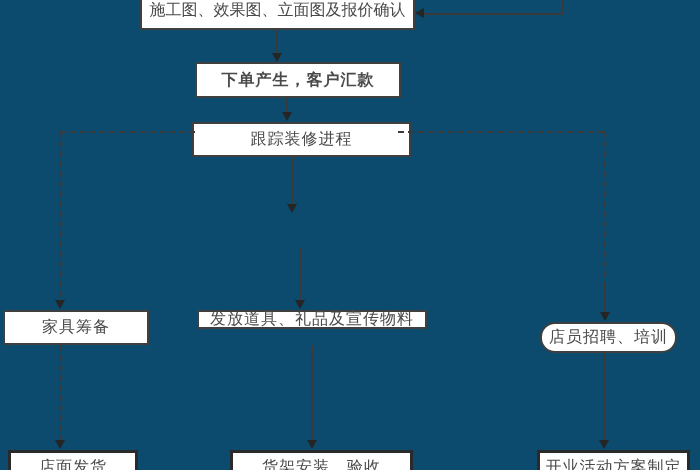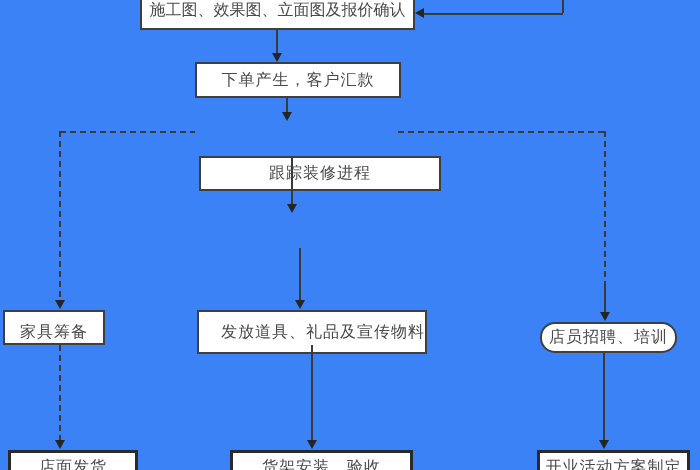--- a/index.html
+++ b/index.html
@@ -1,44 +1,44 @@
 <!DOCTYPE html>
 <html><head>
 <meta charset="utf-8">
 <style>
   html, body { margin: 0; padding: 0; background: #ffffff; }
   #canvas {
     position: relative;
     width: 700px;
     height: 470px;
     overflow: hidden;
-    background: #3b82f6;
+    background: #0c4a6e;
     font-family: "DejaVu Serif", "Liberation Serif", serif;
   }
   
   .node {
     position: absolute;
     box-sizing: border-box;
     background: #ffffff;
     border: 2px solid #3f3f3f;
     display: flex;
     align-items: center;
     justify-content: center;
     color: #4a4a4a;
     font-size: 16px;
     letter-spacing: 1px;
     white-space: nowrap;
   }
   .node.heavy { border-width: 3px; border-color: #2a2a2a; }
   #n-confirm        { left: 140px; top: -10px; width: 275px; height: 40px; letter-spacing: 0; }
-  #n-order          { left: 195px; top:  62px; width: 206px; height: 36px; }
-  #n-track          { left: 199px; top: 122px; width: 242px; height: 35px; margin-top: 34px; }
+  #n-order          { left: 195px; top:  62px; width: 206px; height: 36px; font-weight: bold; }
+  #n-track          { left: 192px; top: 122px; width: 219px; height: 35px; }
   #n-image_prep     { left: 208px; top: 214px; width: 208px; height: 34px; }
-  #n-furniture_prep { left:   3px; top: 310px; width: 102px; height: 35px; align-items: flex-end; }
-  #n-distribute     { left: 197px; top: 310px; width: 230px; height: 44px; justify-content: flex-end; }
+  #n-furniture_prep { left:   3px; top: 310px; width: 146px; height: 35px; }
+  #n-distribute     { left: 197px; top: 310px; width: 230px; height: 19px; }
   #n-staff_recruit  { left: 540px; top: 322px; width: 137px; height: 31px; border-radius: 15px; }
   #n-store_ship     { left:   8px; top: 450px; width: 130px; height: 34px; }
   #n-shelf_install  { left: 230px; top: 450px; width: 183px; height: 34px; }
   #n-opening_plan   { left: 537px; top: 450px; width: 153px; height: 34px; }
 
   
   .vline { position: absolute; width: 2px; background: #3a3a3a; }
   .hline { position: absolute; height: 2px; background: #3a3a3a; }
   .vdash {
     position: absolute; width: 2px; background: transparent;

